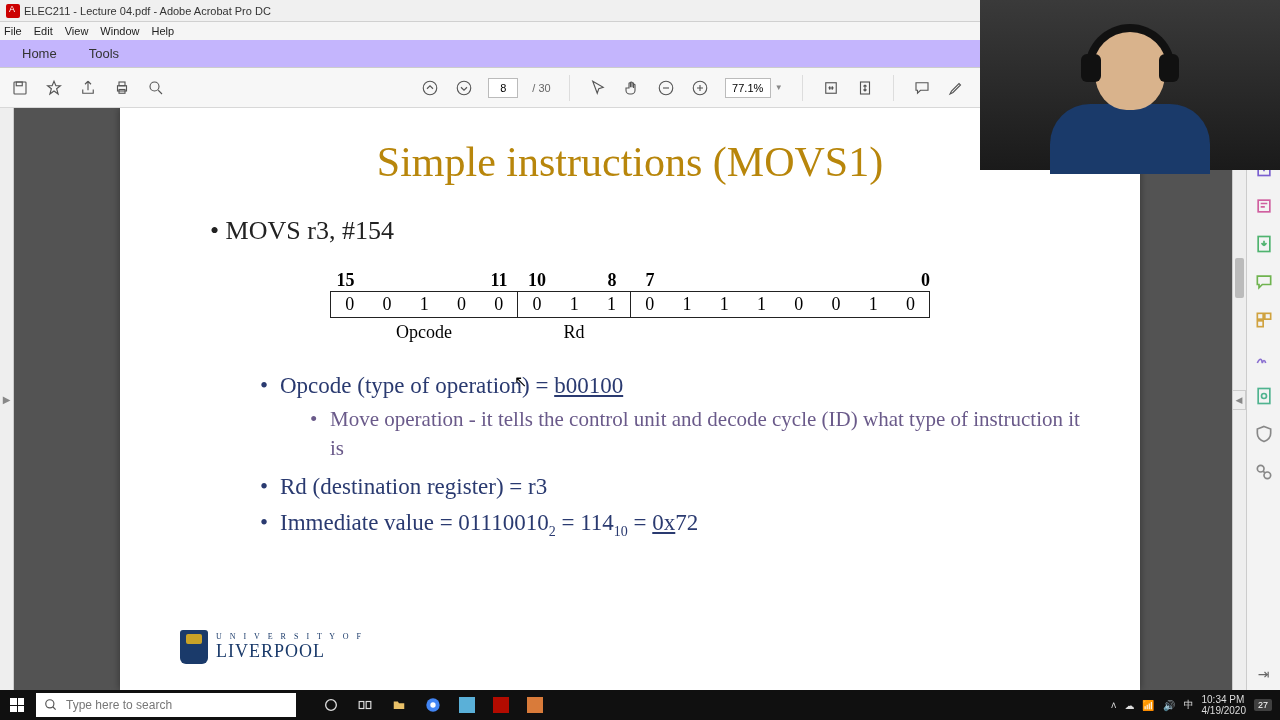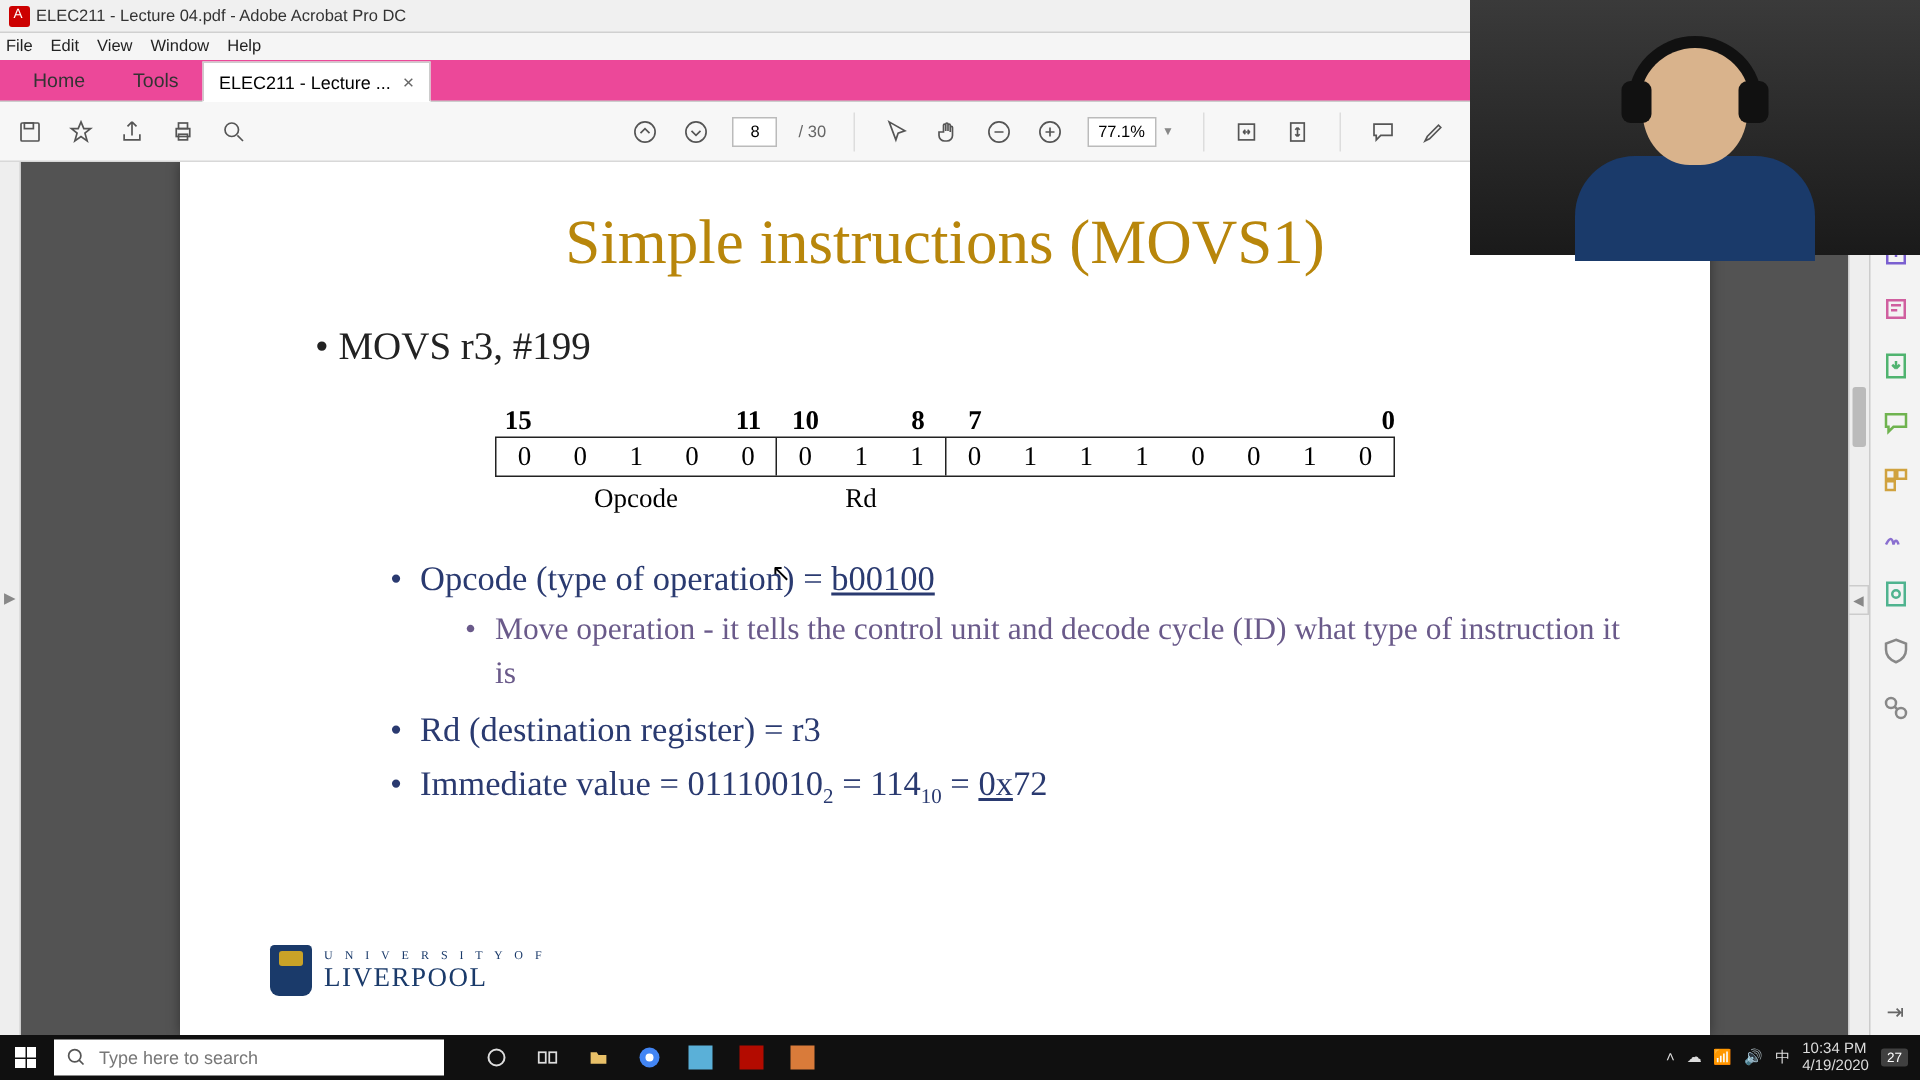--- a/index.html
+++ b/index.html
@@ -6,21 +6,21 @@
   body { font-family: "Segoe UI", Tahoma, sans-serif; font-size: 12px; background: #fff; width: 1280px; height: 720px; overflow: hidden; position: relative; }
   
   .titlebar { height: 22px; background: #f0f0f0; border-bottom: 1px solid #d0d0d0; display: flex; align-items: center; padding: 0 6px; }
   .titlebar .pdf-icon { width: 14px; height: 14px; background: #c00; display: inline-block; margin-right: 4px; border-radius: 2px; position: relative; }
   .titlebar .pdf-icon::after { content: 'A'; color: #fff; font-size: 9px; position: absolute; left: 3px; top: 0; }
   .titlebar .title { color: #333; font-size: 11px; }
   
   .menubar { height: 18px; background: #f5f5f5; display: flex; align-items: center; padding: 0 4px; gap: 12px; font-size: 11px; color: #222; }
   .menubar span { cursor: default; }
   
-  .tabrow { height: 28px; background: #ec4899; border-bottom: 1px solid #ccc; display: flex; align-items: flex-end; padding-left: 6px; }
+  .tabrow { height: 28px; background: #c4b5fd; border-bottom: 1px solid #ccc; display: flex; align-items: flex-end; padding-left: 6px; }
   .tabrow .hometab, .tabrow .toolstab { padding: 6px 16px; font-size: 13px; color: #333; cursor: default; }
   .tabrow .doctab { background: #fff; border: 1px solid #ccc; border-bottom: 1px solid #fff; padding: 5px 10px; font-size: 12px; display: flex; align-items: center; gap: 8px; position: relative; top: 1px; }
   .tabrow .doctab .close { font-size: 13px; color: #666; cursor: pointer; }
   
   .toolbar { height: 40px; background: #f7f7f7; border-bottom: 1px solid #d8d8d8; display: flex; align-items: center; padding: 0 10px; gap: 18px; }
   .toolbar .sep { width: 1px; height: 26px; background: #ddd; }
   .toolbar .tbicon { width: 20px; height: 20px; display: flex; align-items: center; justify-content: center; color: #555; cursor: pointer; }
   .toolbar svg { width: 18px; height: 18px; stroke: #555; fill: none; stroke-width: 1.5; }
   .toolbar .pagebox { width: 30px; height: 20px; border: 1px solid #bbb; text-align: center; font-size: 11px; }
   .toolbar .pagecount { font-size: 11px; color: #666; }
@@ -99,24 +99,20 @@
   <span>File</span>
   <span>Edit</span>
   <span>View</span>
   <span>Window</span>
   <span>Help</span>
 </div>
 
 <div class="tabrow">
   <div class="hometab">Home</div>
   <div class="toolstab">Tools</div>
-  <div class="doctab">
-    <span>ELEC211 - Lecture ...</span>
-    <span class="close">×</span>
-  </div>
 </div>
 
 <div class="toolbar">
   <div class="group">
     <div class="tbicon">
         <svg viewBox="0 0 24 24">
           <rect x="4" y="4" width="16" height="16" rx="1"></rect>
           <rect x="7" y="4" width="8" height="5"></rect>
         </svg>
       </div>
@@ -231,21 +227,21 @@
   <div class="spacer"></div>
 </div>
 
 <div class="mainarea">
   <div class="leftgutter">
       <span class="chev">▶</span>
     </div>
   <div class="docwrap">
     <div class="page">
       <h1>Simple instructions (MOVS1)</h1>
-      <div class="bullet1">MOVS r3, #199</div>
+      <div class="bullet1">MOVS r3, #154</div>
 
       <div class="bittable">
         <div class="bitheaders">
           <div style="width:31px">15</div>
           <div style="width:119px"></div>
           <div style="width:38px">11</div>
           <div style="width:38px">10</div>
           <div style="width:37px"></div>
           <div style="width:38px">8</div>
           <div style="width:38px">7</div>

